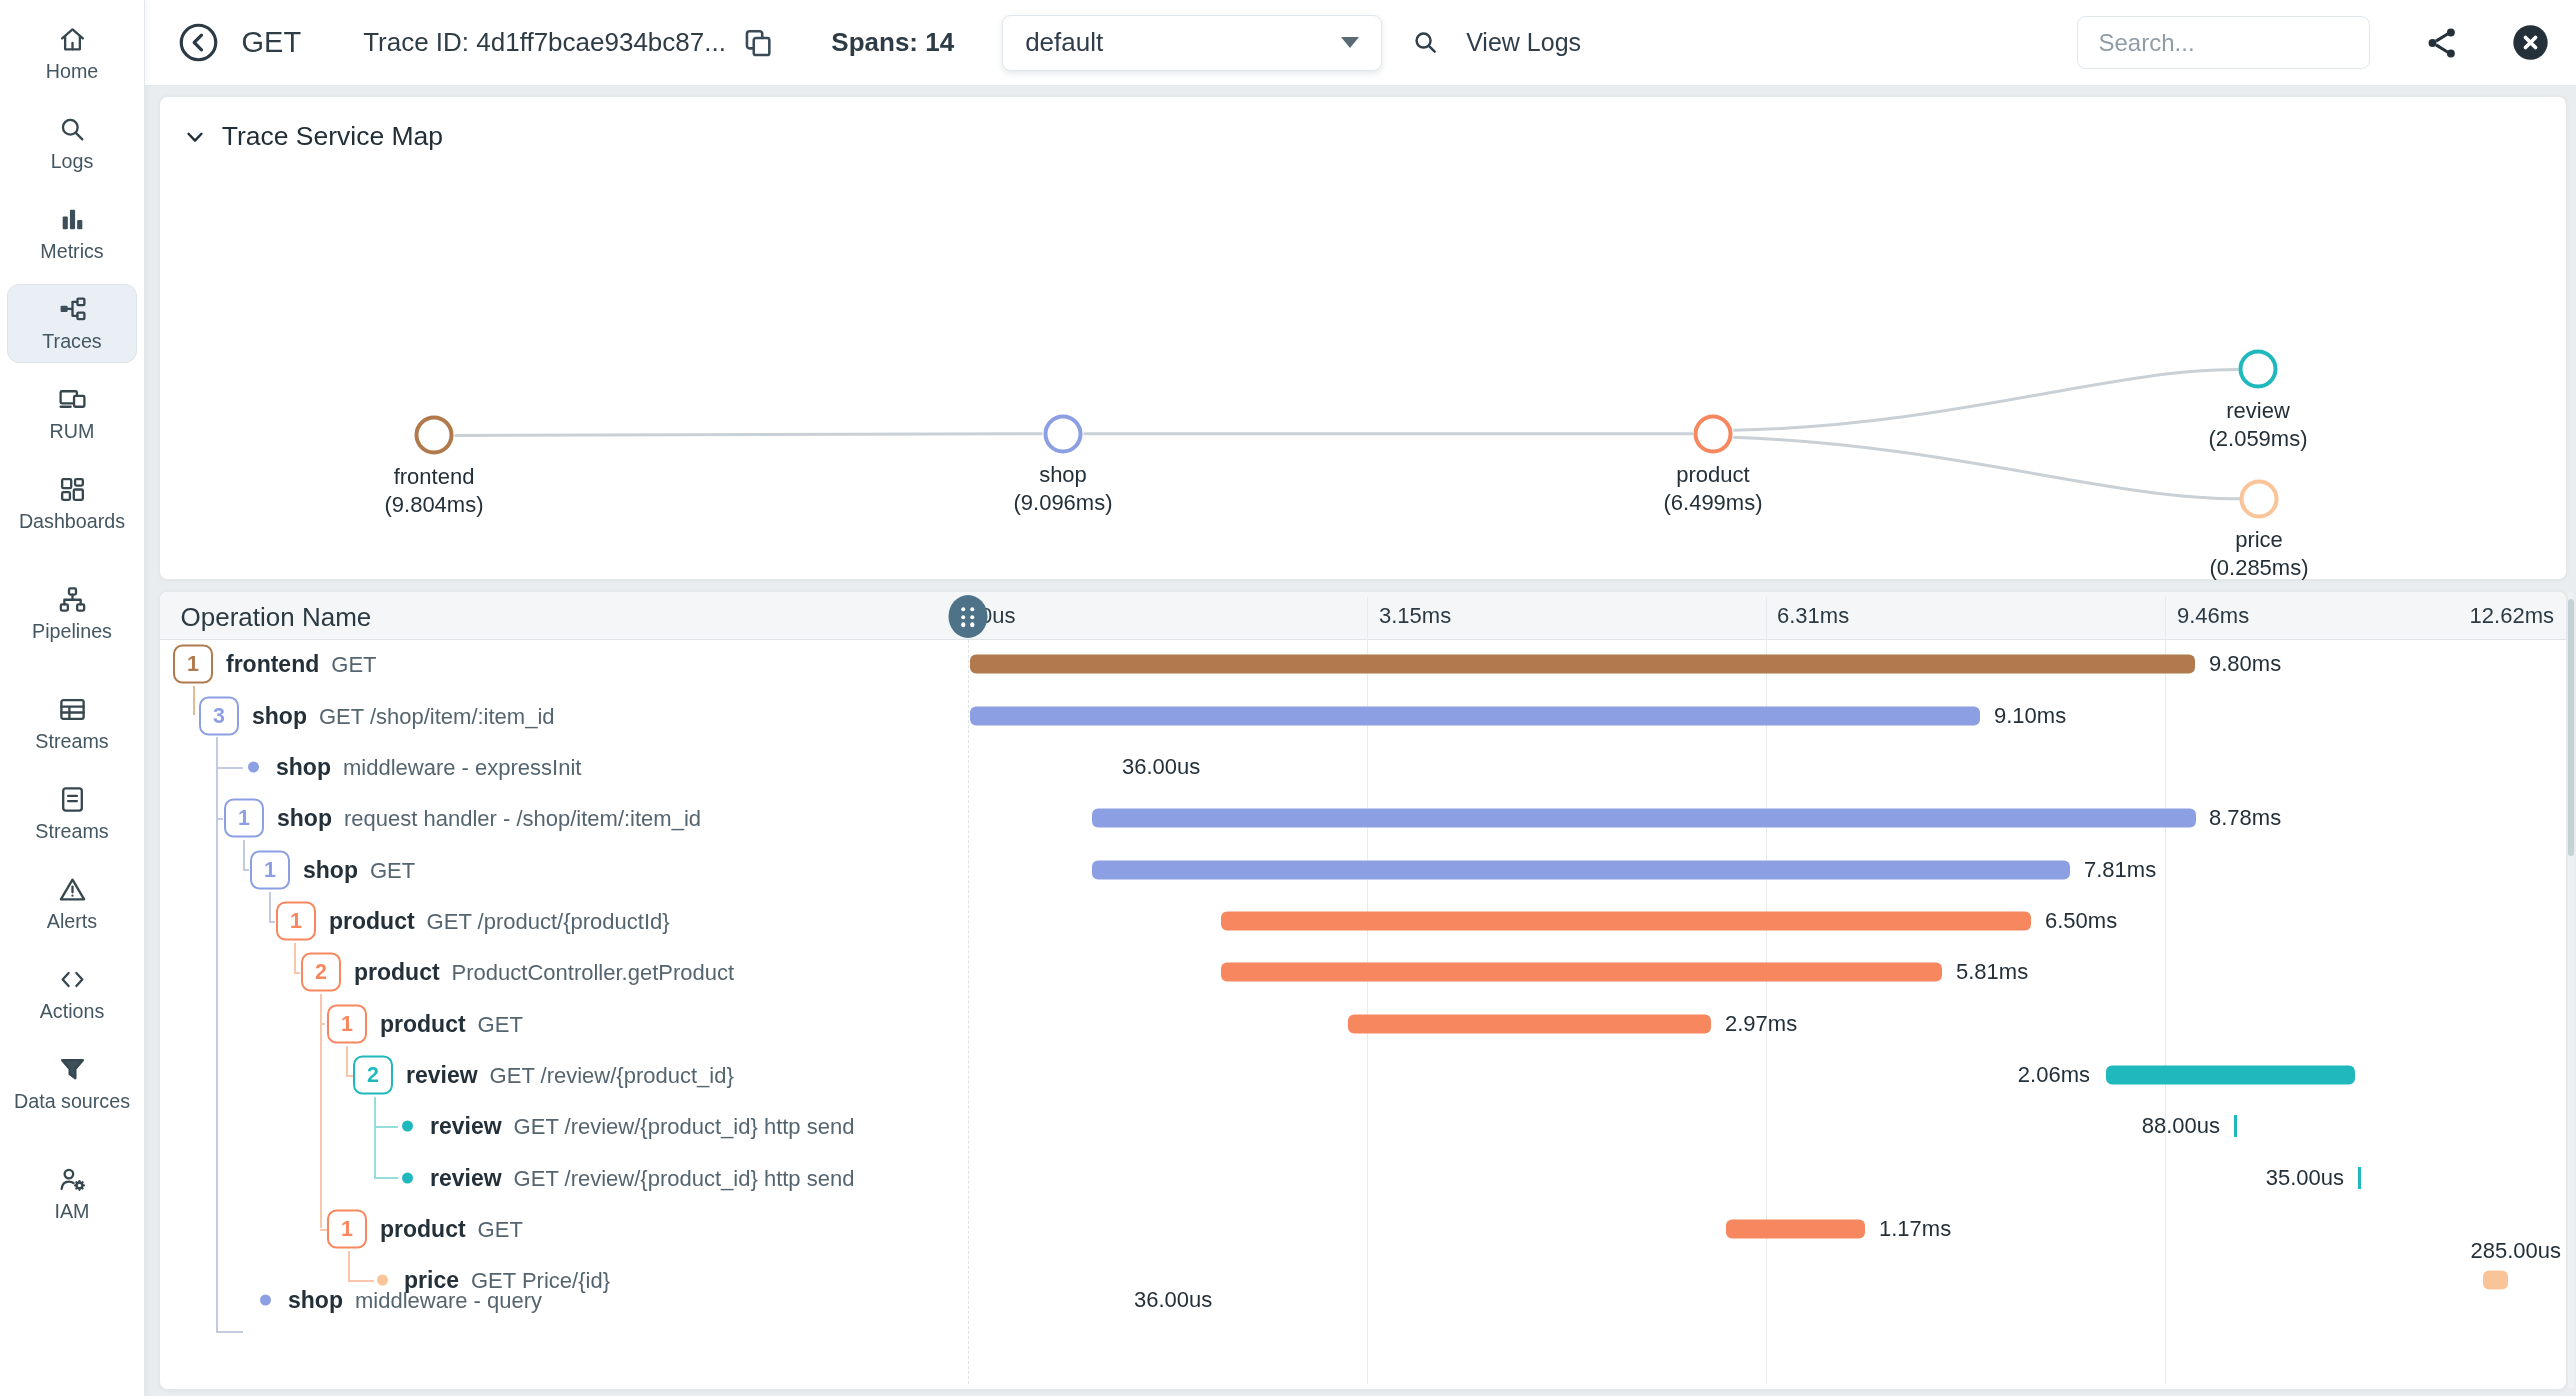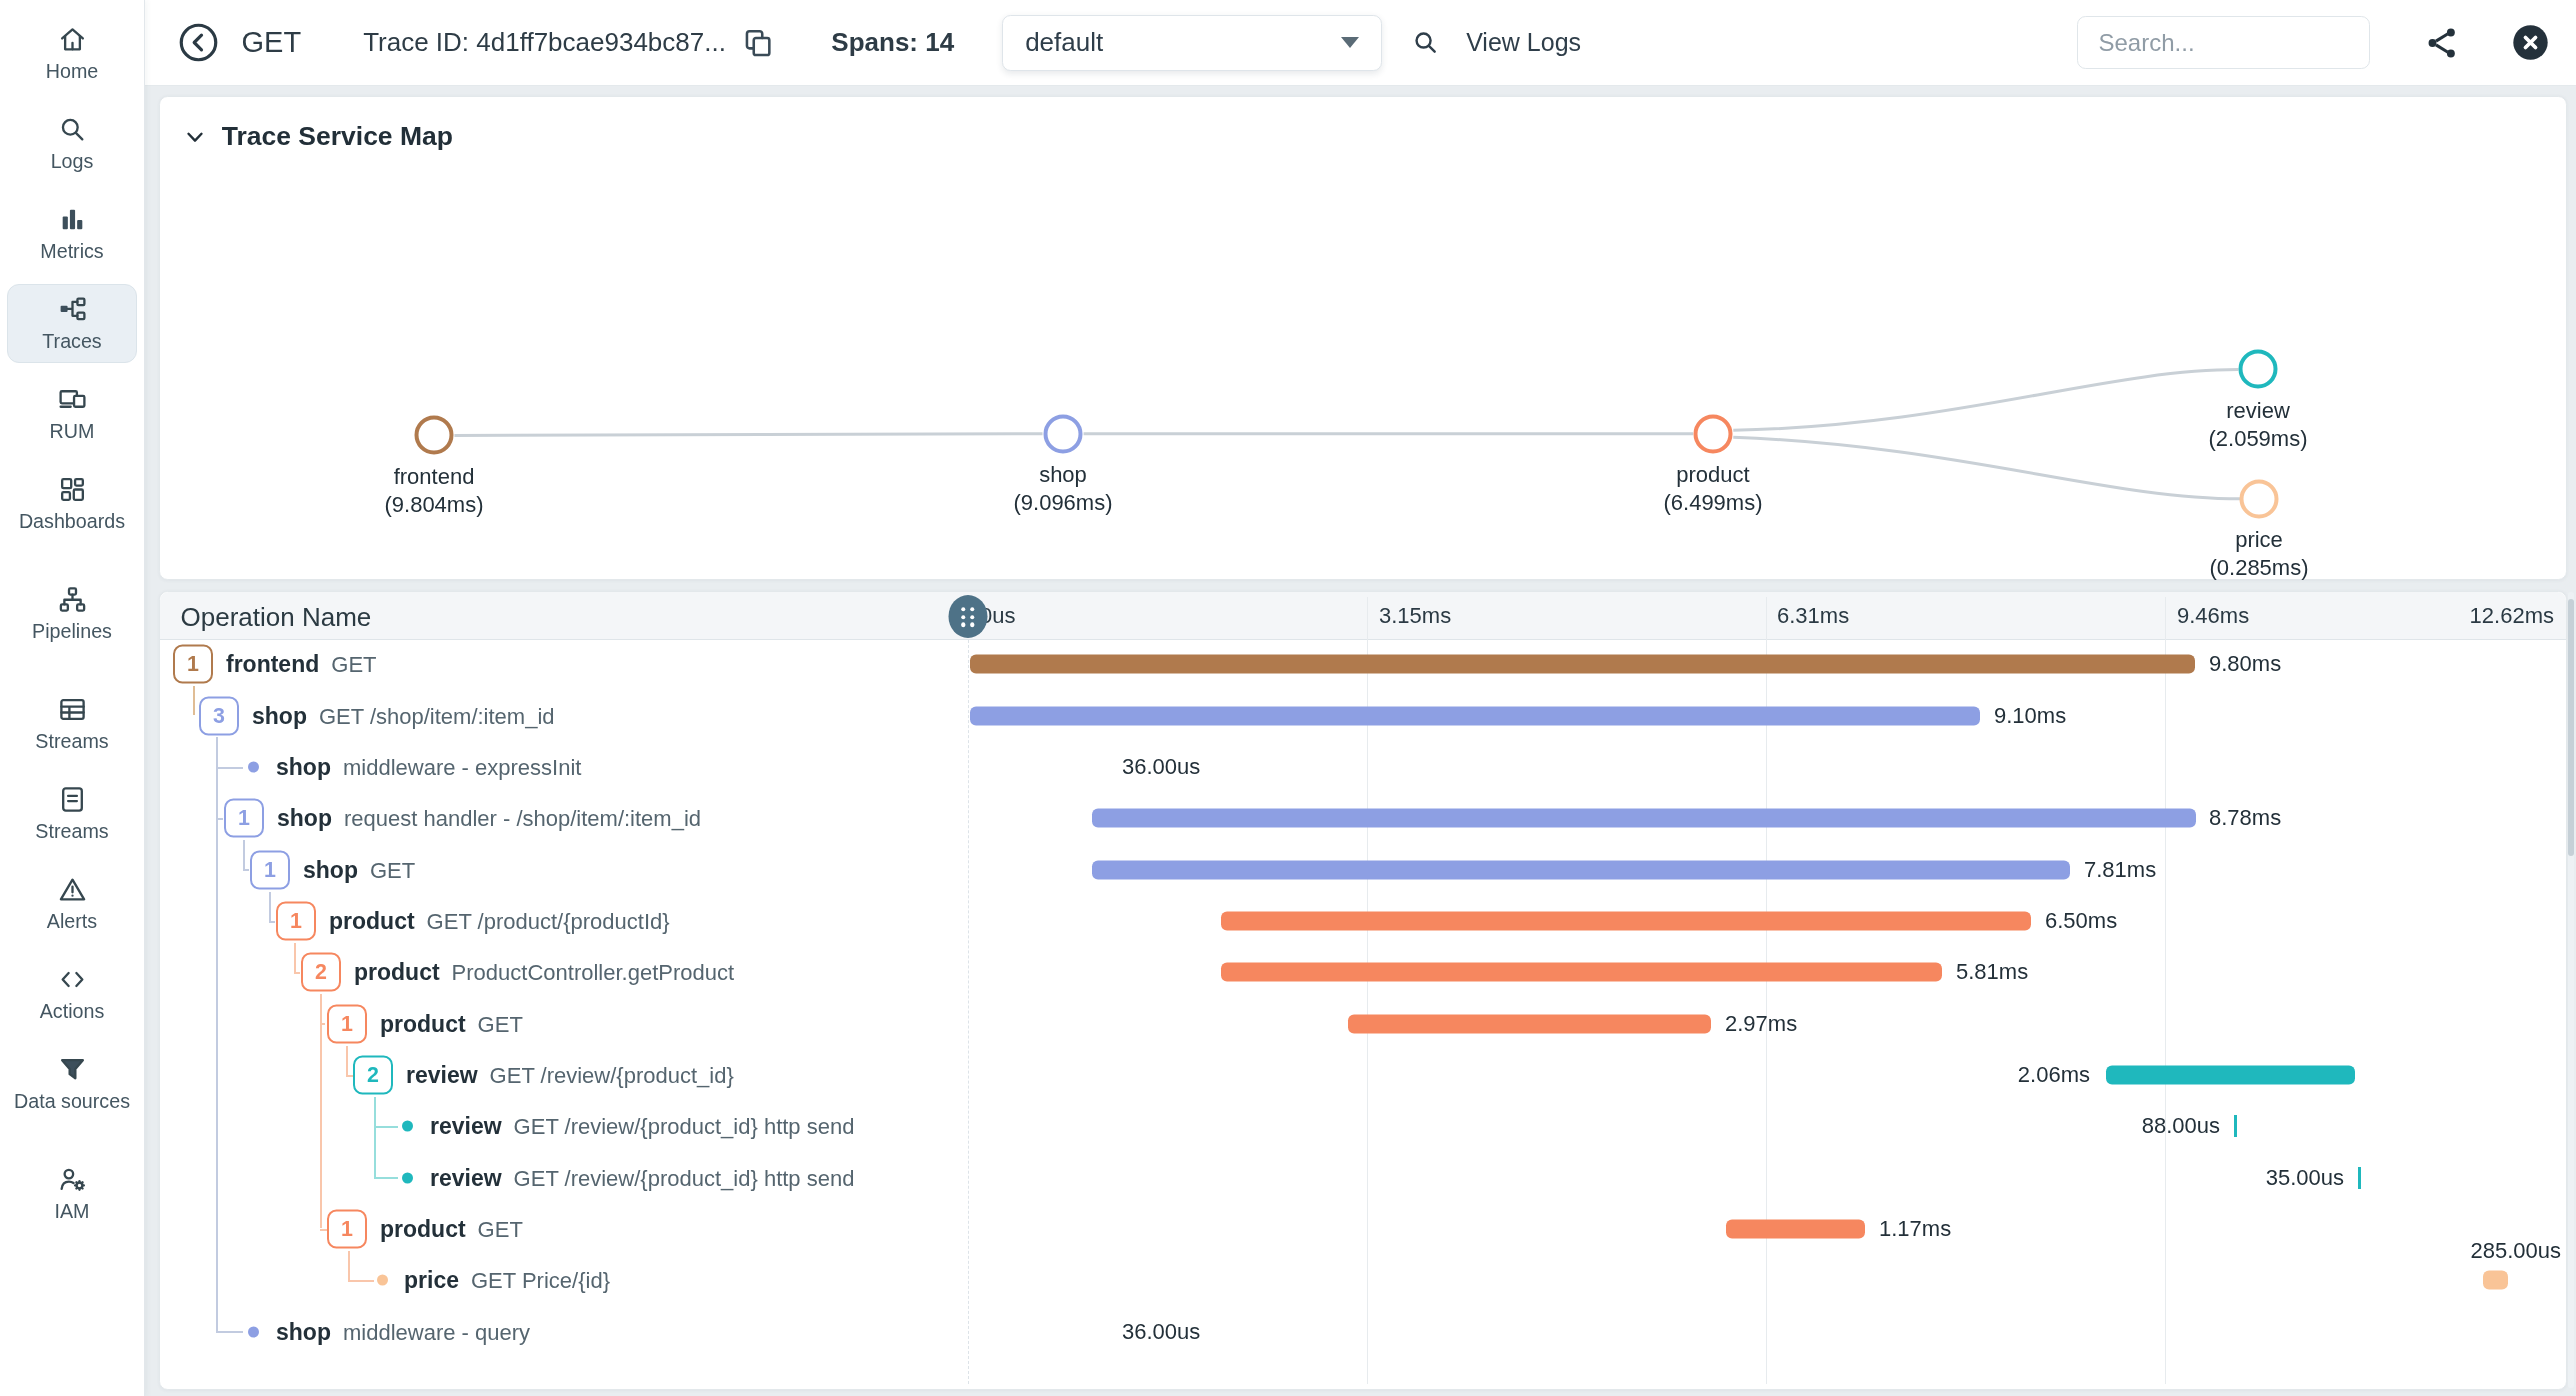--- a/index.html
+++ b/index.html
@@ -46,21 +46,21 @@
 
   
   .card { position:absolute; left:159px; width:2408px; background:#fff; border:0.9px solid #e3e8eb;
           border-radius:8.6px; box-shadow:0 0.9px 3.4px rgba(40,60,75,.05); }
   .map-card { top:96px; height:484px; }
   .wf-card  { top:591px; height:799px; }
 
   
   .map-head { position:absolute; top:0; left:0; right:0; height:79px; display:flex; align-items:center; }
   .map-title-wrap { display:flex; align-items:center; margin-left:22px; cursor:pointer; }
-  .map-title { font-size:26.5px; font-weight:700; color:#222f38; margin-left:13.7px; }
+  .map-title { font-size:26.5px; font-weight:400; color:#222f38; margin-left:13.7px; }
   .toggle { position:absolute; right:24px; top:19px; height:50px; display:flex; border:0.9px solid #dfe5ea;
             border-radius:8.6px; background:#fff; overflow:hidden; }
   .tg-btn { display:flex; align-items:center; padding:0 24px; font-size:23px; color:#2b3a42; cursor:pointer; }
   .tg-btn .ticn { width:29px; height:29px; margin-right:12px; }
   .tg-btn.active { background:#587d91; color:#fff; border-radius:8.6px; }
 
   .graph { position:absolute; inset:79px 0 0 0; }
   .gnode { position:absolute; width:39px; height:39px; border-radius:50%; background:#fff; border:4.3px solid #888;
            transform:translate(-50%,-50%); cursor:pointer; }
   .gnode-lab { position:absolute; transform:translateX(-50%); text-align:center; font-size:22px; color:#233039; line-height:1.25; }
@@ -442,21 +442,21 @@
           <span class="rtxt" style="left:220px"><span class="svc">product</span><span class="op">GET</span></span>
           <span class="bar" style="left:1566px;width:139px;background:#f6875f"></span>
           <span class="durlab" style="left:1719px">1.17ms</span>
         </div>
         <div class="wrow" style="top: 662px;">
           <span class="sdot" style="left:217px;background:#f9c497"></span>
           <span class="rtxt" style="left:244px"><span class="svc">price</span><span class="op">GET Price/{id}</span></span>
           <span class="bar" style="left:2323px;width:25px;background:#f9c497"></span>
           <span class="durlab above" style="left:2401px;top:-3.4px">285.00us</span>
         </div>
-        <div class="wrow" style="top: 714px;">
+        <div class="wrow" style="top: 682px; margin-left: 12px;">
           <span class="sdot" style="left:88px;background:#8d9fe3"></span>
           <span class="rtxt" style="left:116px"><span class="svc">shop</span><span class="op">middleware - query</span></span>
           <span class="durlab" style="left:962px">36.00us</span>
         </div>
       </div>
   </section>
 
   <div class="scrolltrack"></div>
   <div class="scrollthumb"></div>
 </div>

